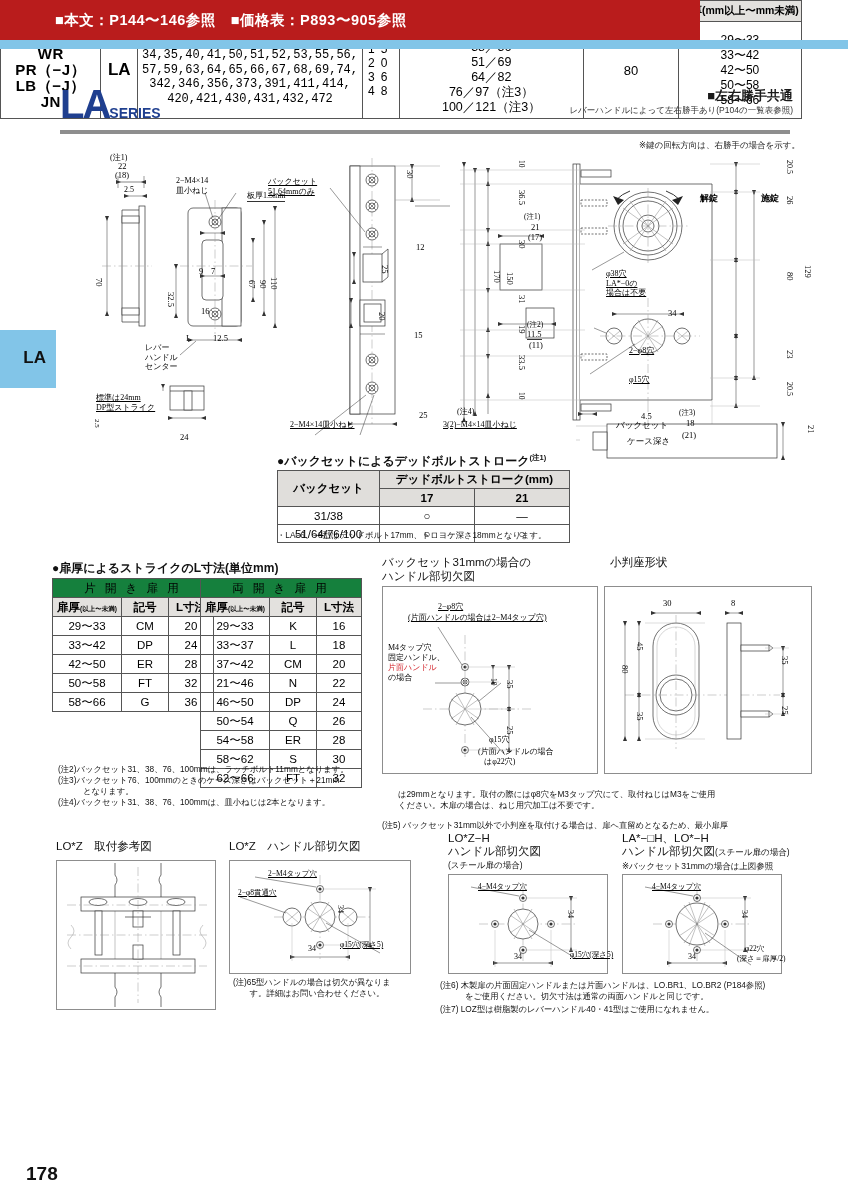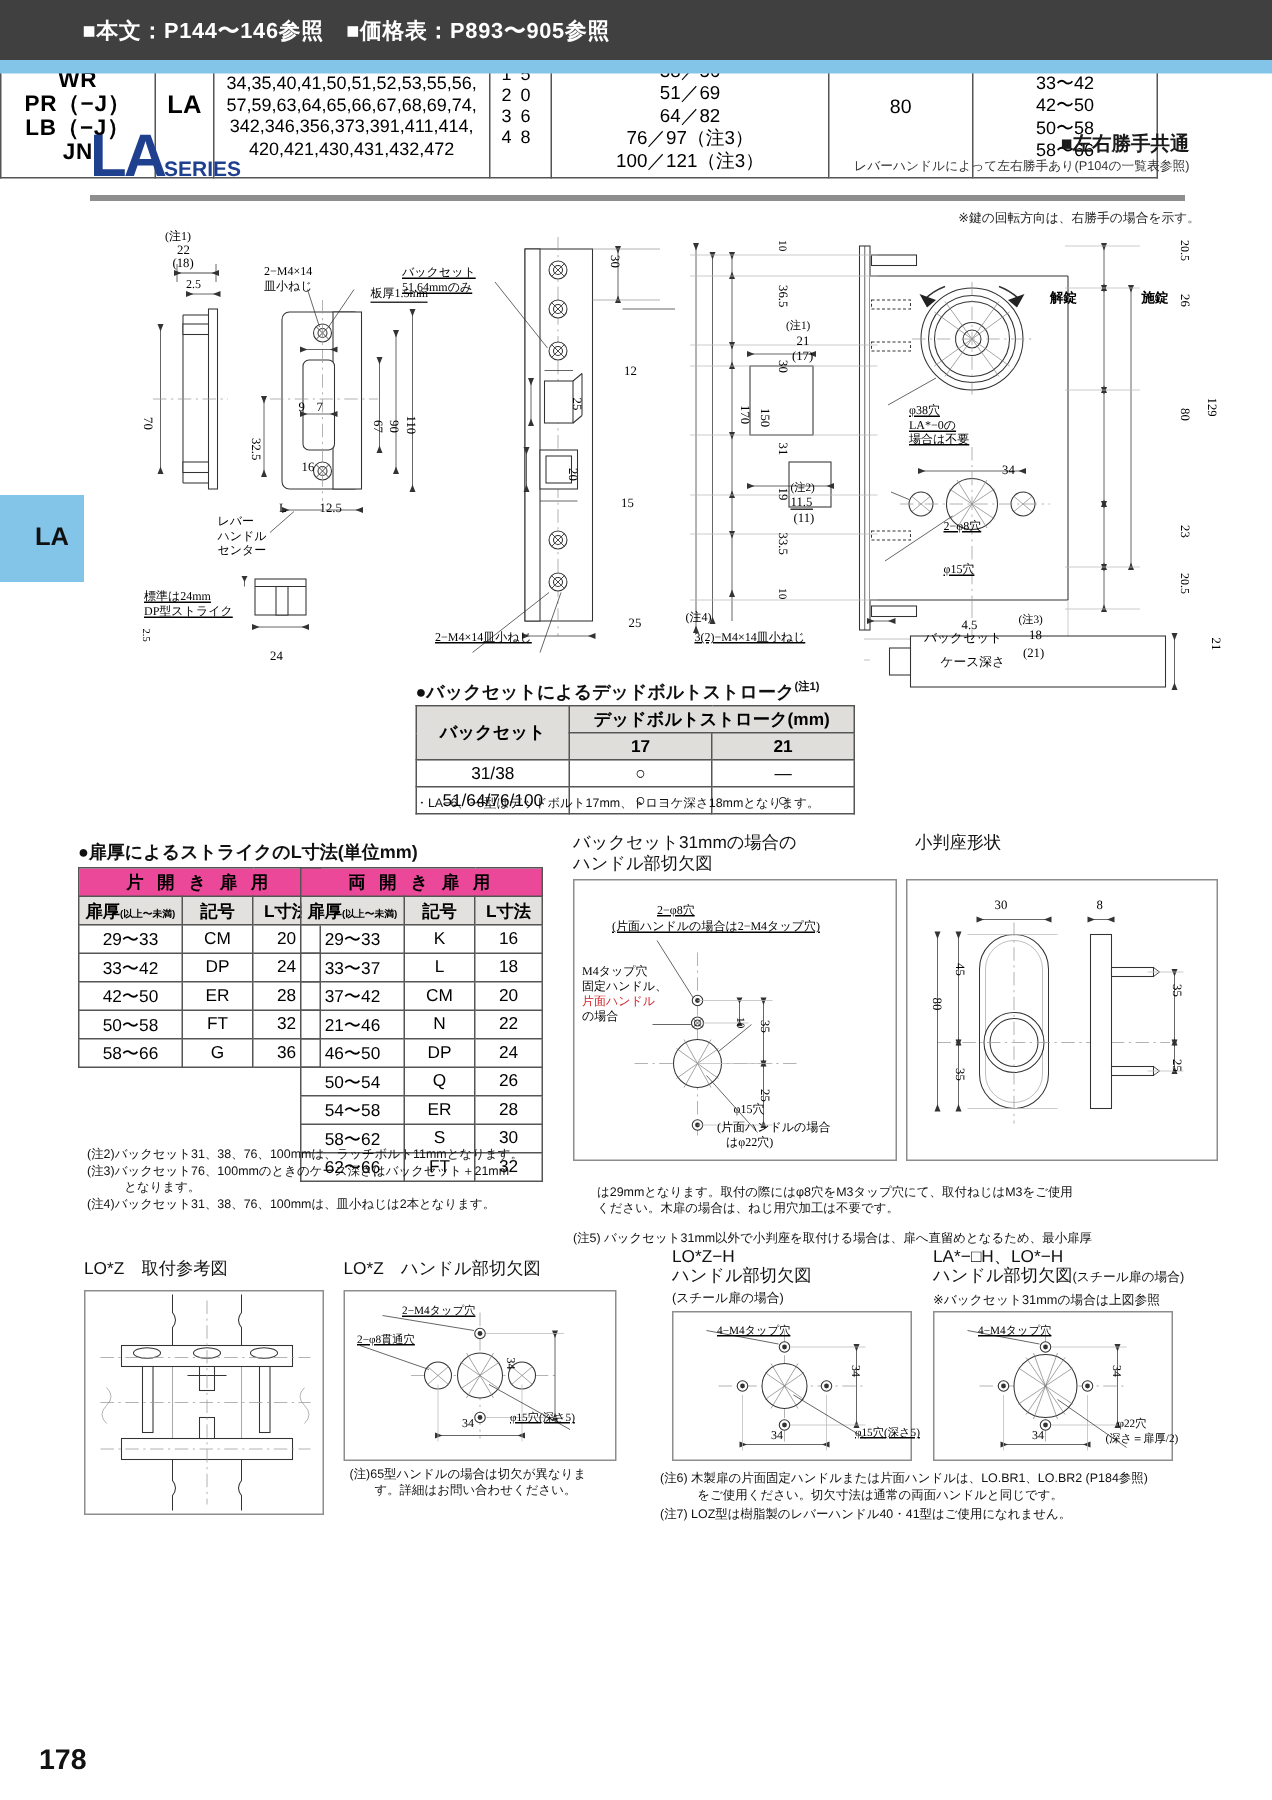--- a/index.html
+++ b/index.html
@@ -5,21 +5,21 @@
 <style>
   html,body{margin:0;padding:0;background:#ffffff;}
   body{
     width:848px;height:1200px;position:relative;overflow:hidden;
     font-family:"Liberation Sans","DejaVu Sans",sans-serif;
     color:#000;
   }
   .pg{position:absolute;left:0;top:0;width:848px;height:1200px;}
 
   
-  .topbar{position:absolute;left:0;top:0;width:848px;height:40px;background:#404040;}
+  .topbar{position:absolute;left:0;top:0;width:700px;height:40px;background:#b91c1c;}
   .topbar-txt{position:absolute;left:55px;top:11px;color:#fff;font-size:14.5px;font-weight:bold;letter-spacing:.5px;white-space:nowrap;}
   .bluebar{position:absolute;left:0;top:40px;width:848px;height:9px;background:#82c5e8;}
 
   
   .sidetab{position:absolute;left:0;top:330px;width:56px;height:58px;background:#82c5e8;}
   .sidetab span{position:absolute;right:10px;top:18px;font-size:17px;font-weight:bold;color:#111;}
 
   
   .logo{position:absolute;left:60px;top:84px;}
   .logo .la{font-size:40px;font-weight:bold;color:#1f3f8f;letter-spacing:-2px;line-height:40px;font-family:"Liberation Sans",sans-serif;}
@@ -50,39 +50,39 @@
   
   #t-stroke{left:277px;top:470px;}
   #t-stroke td,#t-stroke th{font-size:11.5px;height:15px;}
   #t-stroke .bs{width:95px;}
   #t-stroke .v{width:88px;}
 
   
   #t-single{left:52px;top:578px;}
   #t-double{left:200px;top:578px;}
   .ltab td,.ltab th{font-size:11.5px;height:16px;}
-  .ltab .hd1{background:#ec4899;font-weight:bold;letter-spacing:3px;}
+  .ltab .hd1{background:#15803d;font-weight:normal;letter-spacing:3px;}
   .ltab .hd2{background:#e3e1de;font-weight:bold;}
   .ltab .c1{width:62px;}
   .ltab .c2{width:40px;}
   .ltab .c3{width:38px;}
   .ltab .tiny{font-size:6.5px;}
 
   .note{position:absolute;font-size:8.3px;line-height:11px;color:#111;white-space:nowrap;}
 
   
   .box{position:absolute;border:1px solid #8d8d8d;background:#fff;}
 
   
   #t-spec{left:38px;top:1036px;width:772px;font-size:11px;}
   #t-spec th{background:#e3e1de;border:1px solid #555;font-size:10.5px;font-weight:bold;padding:3px 2px;white-space:nowrap;}
   #t-spec td{border:1px solid #555;text-align:center;vertical-align:middle;padding:3px 4px;}
   .cylcell{font-size:15px;font-weight:bold;line-height:16px;letter-spacing:.5px;}
   .modelcell{font-size:17px;font-weight:bold;}
-  .shapecell{font-size:12px;line-height:14.5px;text-align:left;padding-left:14px;}
+  .shapecell{font-size:12px;line-height:14.5px;text-align:left;padding-left:14px;font-family:Liberation Mono, monospace;}
   .funccell{font-size:12px;line-height:14px;letter-spacing:6px;}
   .backsetcell{font-size:12.5px;line-height:15px;}
   .spacecell{font-size:13px;}
   .thickcell{font-size:12px;line-height:15px;}
 
   .footnote{position:absolute;font-size:8.6px;line-height:12px;color:#111;white-space:nowrap;}
   .pageno{position:absolute;left:26px;top:1163px;font-size:19px;font-weight:bold;color:#111;}
 
   .red{color:#d2232a;}
   .lbl{font-family:"Liberation Serif","DejaVu Serif",serif;}
@@ -445,21 +445,21 @@
   <div style="position:absolute;left:180px;top:432px;font-size:8.5px;" class="lbl">24</div>
   <div style="position:absolute;left:93px;top:419px;font-size:7px;writing-mode:vertical-rl;" class="lbl">2.5</div>
 
   <div style="position:absolute;left:405px;top:170px;font-size:8.5px;writing-mode:vertical-rl;" class="lbl">30</div>
   <div style="position:absolute;left:416px;top:242px;font-size:8.5px;" class="lbl">12</div>
   <div style="position:absolute;left:380px;top:265px;font-size:8.5px;writing-mode:vertical-rl;" class="lbl">25</div>
   <div style="position:absolute;left:377px;top:312px;font-size:8.5px;writing-mode:vertical-rl;" class="lbl">20</div>
   <div style="position:absolute;left:414px;top:330px;font-size:8.5px;" class="lbl">15</div>
   <div style="position:absolute;left:419px;top:410px;font-size:8.5px;" class="lbl">25</div>
   <div style="position:absolute;left:457px;top:406px;font-size:8px;" class="lbl">(注4)</div>
-  <div style="position:absolute;left:443px;top:419px;font-size:8px;text-decoration:underline;margin-left:20px;" class="lbl">3(2)−M4×14皿小ねじ</div>
+  <div style="position:absolute;left:443px;top:419px;font-size:8px;text-decoration:underline;" class="lbl">3(2)−M4×14皿小ねじ</div>
   <div style="position:absolute;left:290px;top:419px;font-size:8px;text-decoration:underline;" class="lbl">2−M4×14皿小ねじ</div>
 
   <div style="position:absolute;left:517px;top:160px;font-size:7.5px;writing-mode:vertical-rl;" class="lbl">10</div>
   <div style="position:absolute;left:517px;top:190px;font-size:8.5px;writing-mode:vertical-rl;" class="lbl">36.5</div>
   <div style="position:absolute;left:524px;top:212px;font-size:7.5px;" class="lbl">(注1)</div>
   <div style="position:absolute;left:531px;top:222px;font-size:8.5px;" class="lbl">21</div>
   <div style="position:absolute;left:528px;top:232px;font-size:8.5px;" class="lbl">(17)</div>
   <div style="position:absolute;left:517px;top:240px;font-size:8.5px;writing-mode:vertical-rl;" class="lbl">30</div>
   <div style="position:absolute;left:492px;top:270px;font-size:8.5px;writing-mode:vertical-rl;" class="lbl">170</div>
   <div style="position:absolute;left:505px;top:272px;font-size:8.5px;writing-mode:vertical-rl;" class="lbl">150</div>

